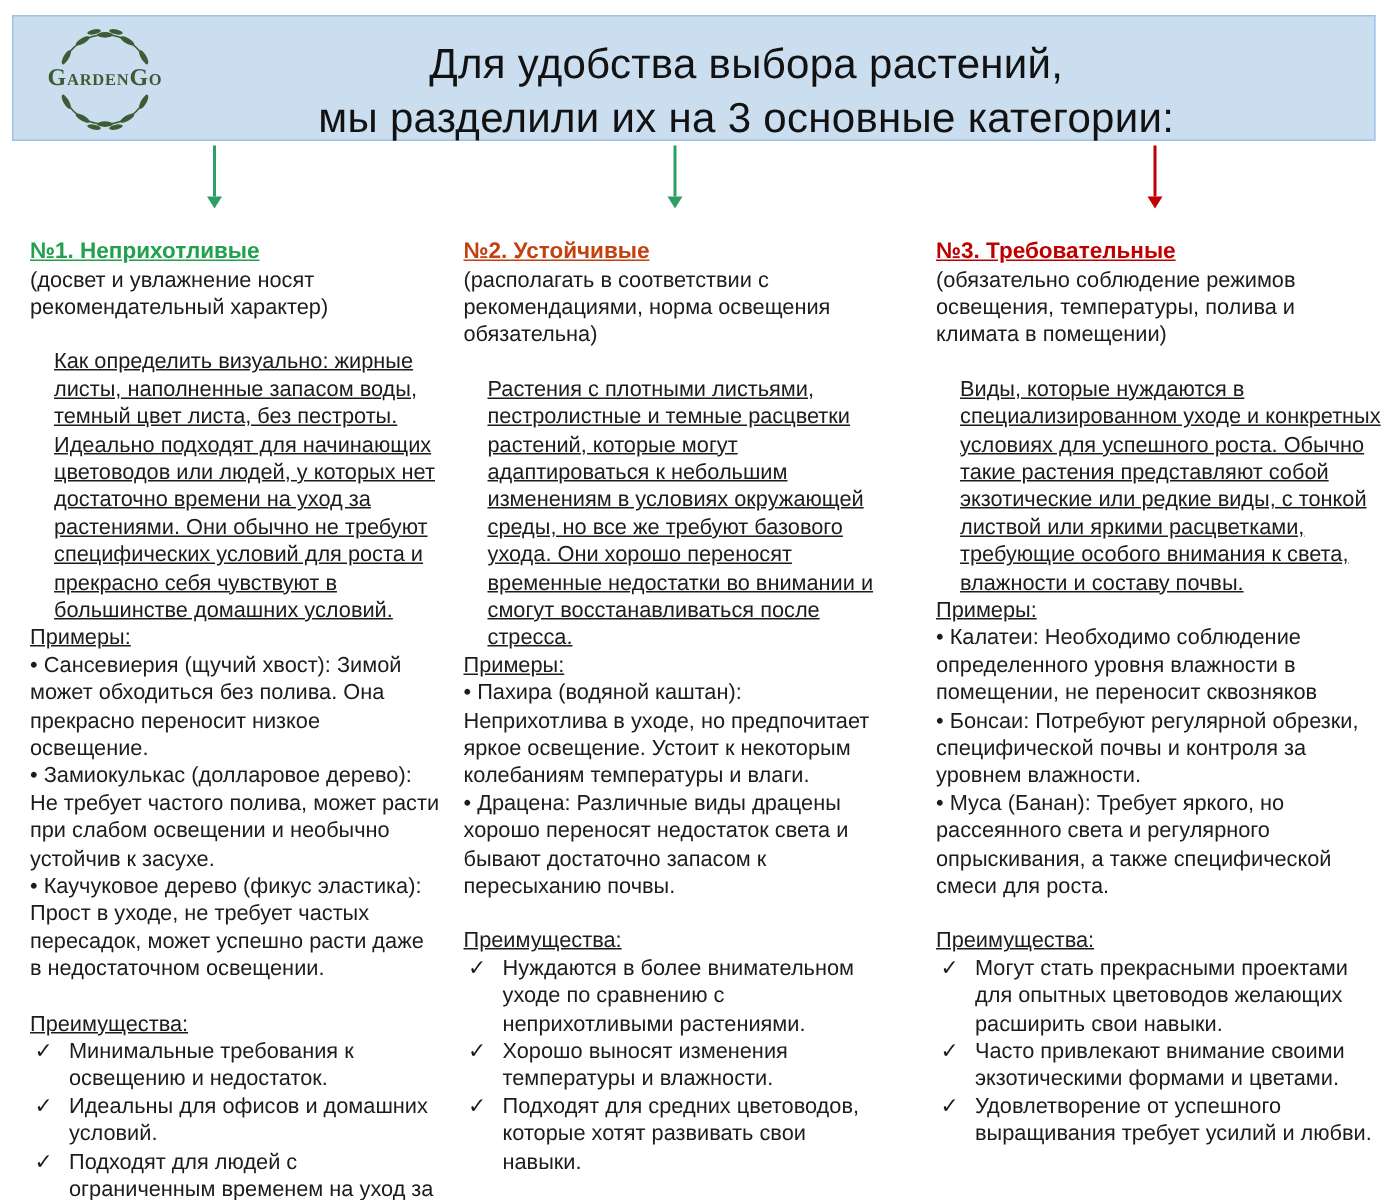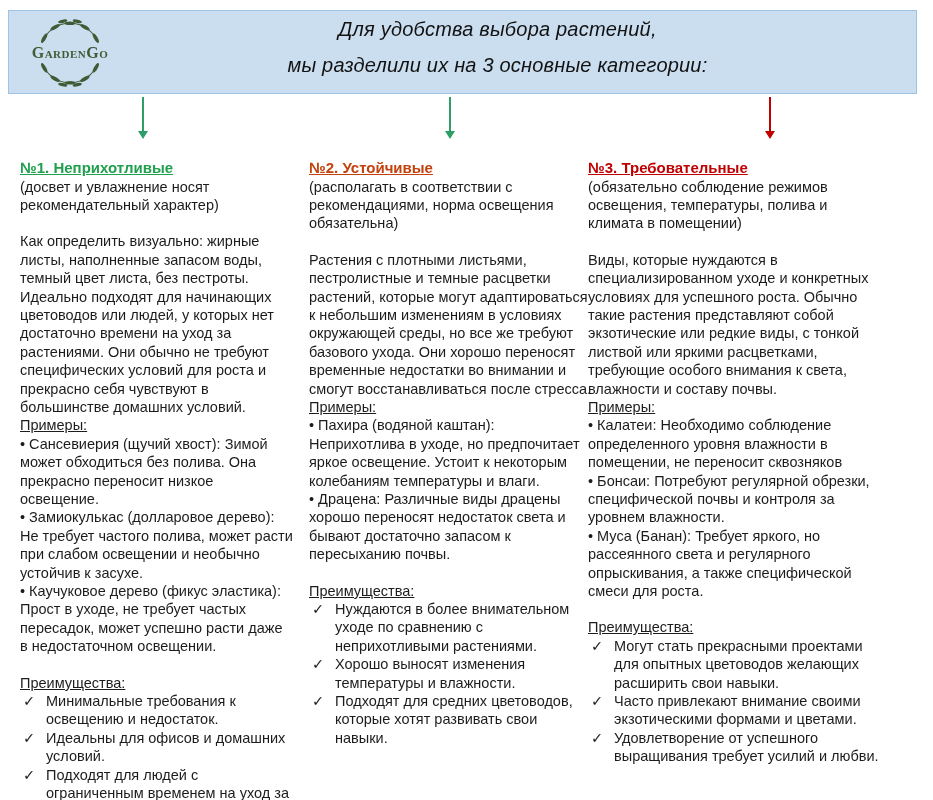--- a/index.html
+++ b/index.html
@@ -16,27 +16,26 @@
 
   
   .header {
     position: absolute;
     left: 8px; top: 10px;
     width: 909px; height: 84px;
     background: #cadef0;
     border: 1px solid #9dc3e6;
   }
   .title {
-    padding: 0 10px 0 80px;
+    padding: 14px 10px 0 80px;
     text-align: center;
-    font-size: 20px;
+    font-size: 28px;
     line-height: 36px;
     color: #121212;
     letter-spacing: 0.2px;
-    font-style: italic;
   }
 
   
   .logo {
     position: absolute;
     left: 20px; top: 1px;
     width: 82px; height: 82px;
   }
   .logo svg { position:absolute; left:0; top:0; width:100%; height:100%; }
   .logo-text {
@@ -66,25 +65,25 @@
     width: 0; height: 0;
     border-left: 5px solid transparent;
     border-right: 5px solid transparent;
     border-top: 8px solid currentColor;
   }
 
   
   .column { position: absolute; top: 158px; font-size: 14.5px; line-height: 1.27; }
   .col-1 { left: 20px;  width: 273px; }
   .col-2 { left: 309px; width: 283px; }
-  .col-3 { left: 588px; width: 297px; }
+  .col-3 { left: 624px; width: 297px; }
 
   .col-heading { margin: 0; font-size: 15px; font-weight: bold; line-height: 1.3; text-decoration: underline; }
   .subtitle    { margin: 0; }
-  .desc        { margin: 18px 0 0 0; }
+  .desc        { margin: 18px 0 0 16px; text-decoration: underline; }
   .sec-label   { margin: 0; text-decoration: underline; }
   .adv-label   { margin: 18px 0 0 0; }
   .bullet      { margin: 0; }
   .bullet::before { content: "\2022  "; }
   .check       { position: relative; margin: 0; padding-left: 26px; }
   .check::before {
     content: "\2713";
     position: absolute;
     left: 3px; top: 0;
   }

